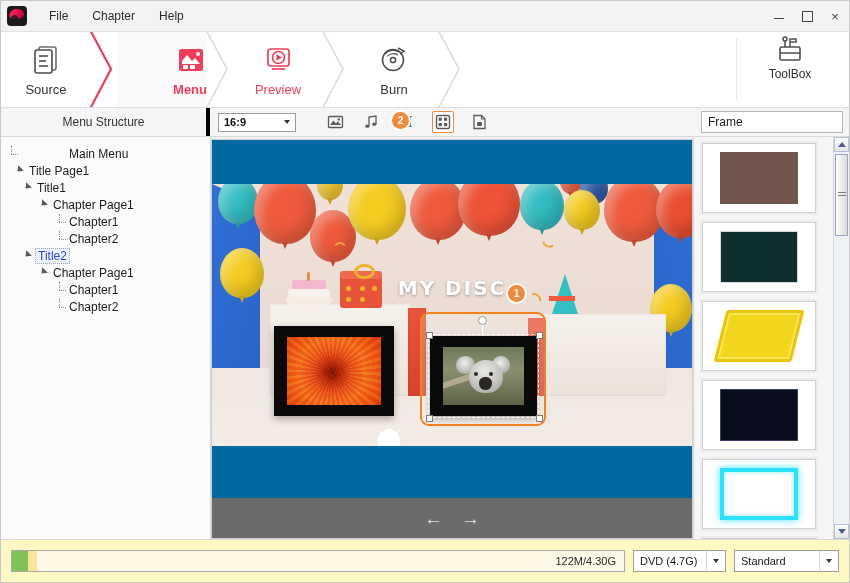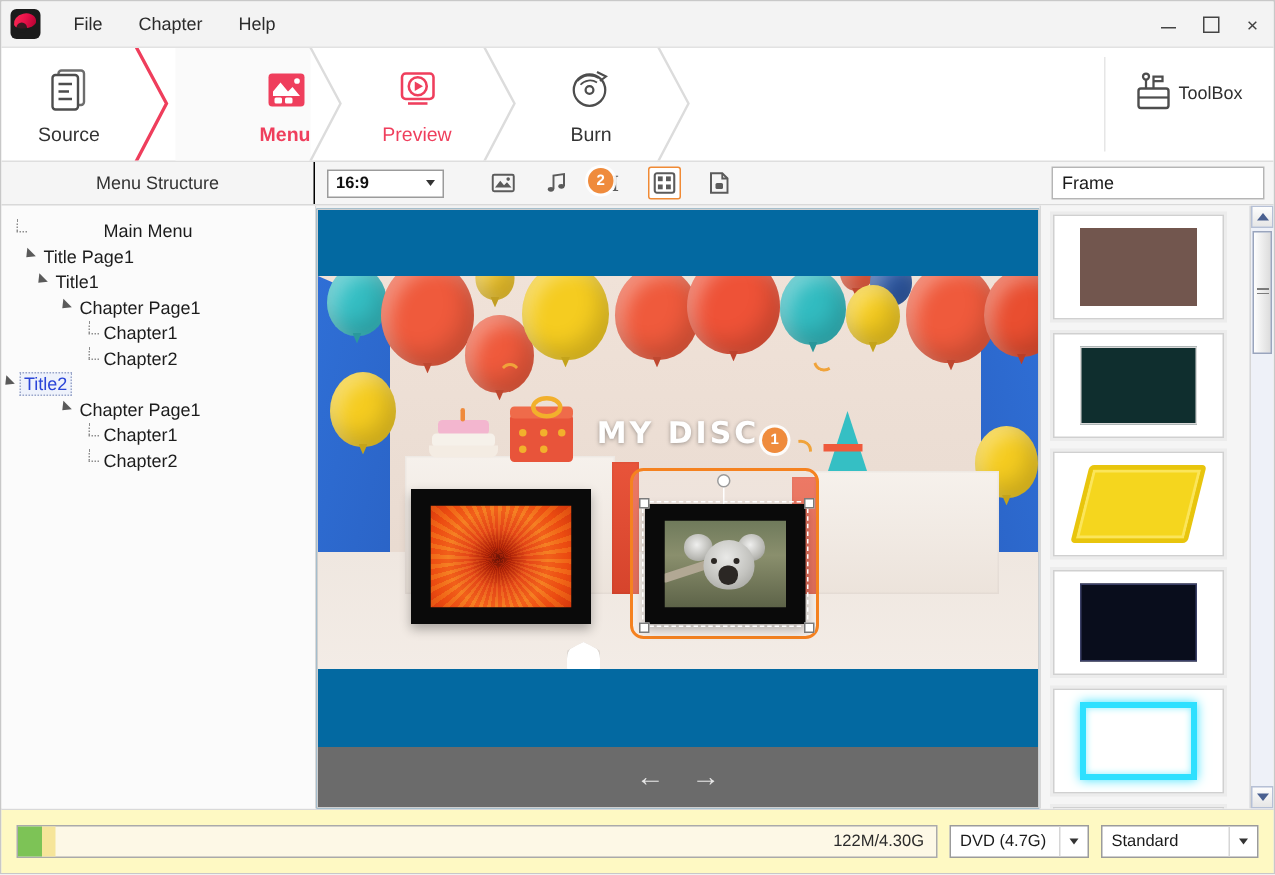--- a/index.html
+++ b/index.html
@@ -118,22 +118,22 @@
   .chev {
     width: 26px;
     position: relative;
     z-index: 3;
   }
   .chev svg { position: absolute; left: -6px; top: 0; }
   .toolbox-step {
     position: absolute;
     right: 14px; top: 0; bottom: 16px;
     width: 90px;
-    display: flex; 
-    align-items: center; justify-content: center;
+    display: flex; flex-direction: column;
+    align-items: center; justify-content: flex-start;
     cursor: default;
   }
   .ribbon-divider {
     position: absolute;
     right: 112px; top: 6px; bottom: 6px;
     width: 1px;
     background: #e6e6e6;
   }
   .badge {
     position: absolute;
@@ -157,21 +157,21 @@
     border-bottom: 1px solid #d9d9d9;
     display: flex;
     align-items: center;
     position: relative;
   }
   .subbar .structure-title {
     width: 209px;
     text-align: center;
     font-size: 12px;
     color: #333;
-    border-right: 1px solid #000000;
+    border-right: 4px solid #000000;
     height: 28px;
     line-height: 28px;
     box-sizing: border-box;
   }
   .ratio-select {
     margin-left: 8px;
     width: 78px; height: 19px;
     background: #fff;
     border: 1px solid #9b9b9b;
     font-size: 11px;
@@ -806,21 +806,21 @@
       <div class="tnode" style="padding-left:54px;">
         <span class="elbow"></span>
         <span class="tlabel">Chapter1</span>
       </div>
 
       <div class="tnode" style="padding-left:54px;">
         <span class="elbow"></span>
         <span class="tlabel">Chapter2</span>
       </div>
 
-      <div class="tnode selected" style="">
+      <div class="tnode selected" style="padding-left:22px;">
         <span class="expander open"></span>
         <span class="tlabel">Title2</span>
       </div>
 
       <div class="tnode" style="padding-left:38px;">
         <span class="expander open"></span>
         <span class="tlabel">Chapter Page1</span>
       </div>
 
       <div class="tnode" style="padding-left:54px;">

